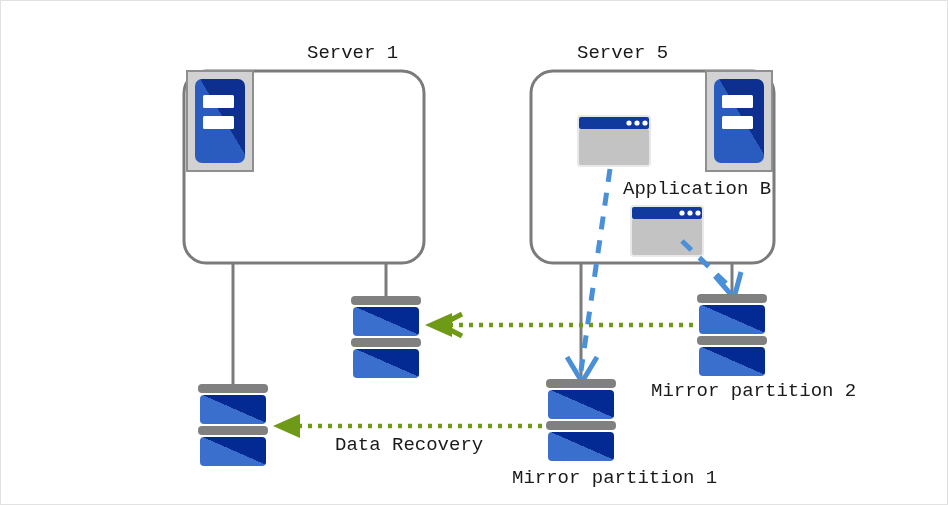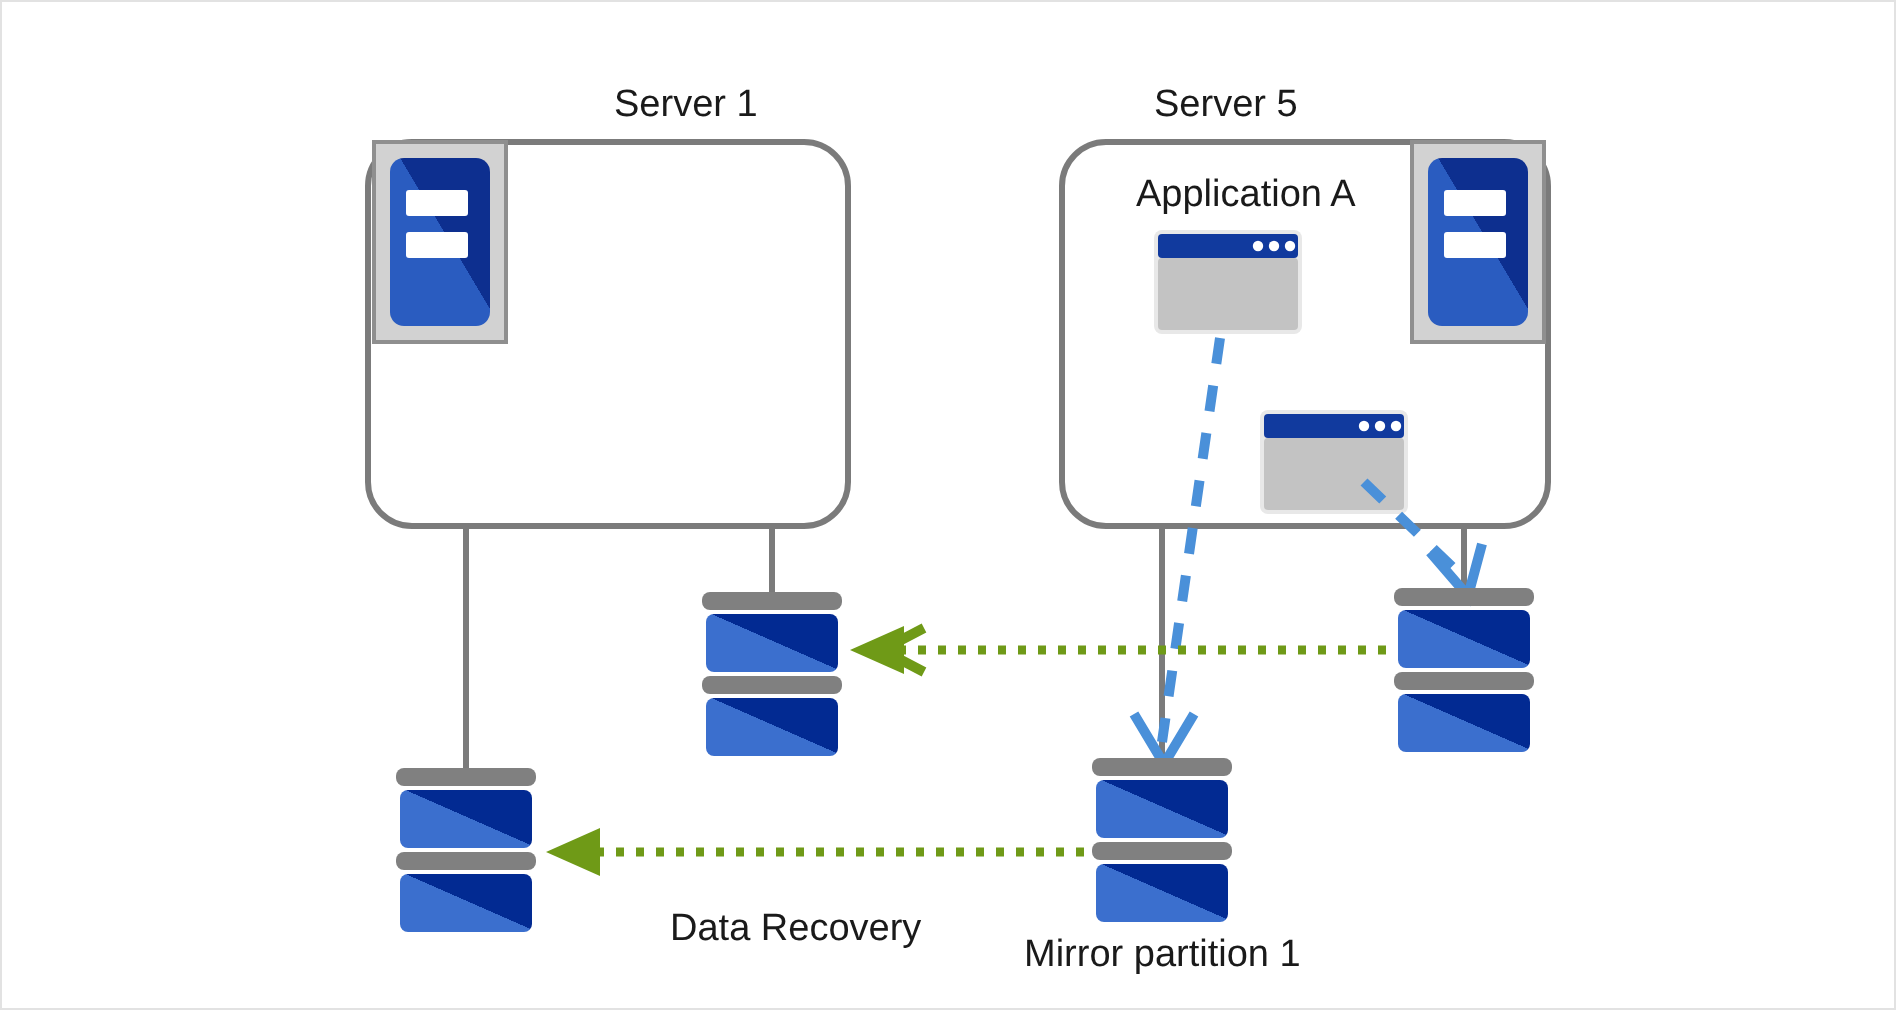--- a/index.html
+++ b/index.html
@@ -1,24 +1,24 @@
 <!DOCTYPE html>
 <html><head>
 <meta charset="utf-8">
 <style>
   html,body{margin:0;padding:0;background:#fff;}
   body{width:948px;height:505px;font-family:"Liberation Sans",sans-serif;}
   #stage{position:relative;width:948px;height:505px;background:#ffffff;
          border:1px solid #e2e2e2;box-sizing:border-box;overflow:hidden;}
   #svg-layer{position:absolute;left:0;top:0;width:948px;height:505px;}
-  .lbl{position:absolute;color:#1a1a1a;white-space:nowrap;font-family:Liberation Sans, sans-serif;}
+  .lbl{position:absolute;color:#1a1a1a;white-space:nowrap;font-family:Liberation Mono, monospace;}
   .lbl-server{font-size:19px;}
   .lbl-app{font-size:19px;}
   .lbl-disk{font-size:19px;}
-  .lbl-flow{font-size:19px;margin-top:20px;}
+  .lbl-flow{font-size:19px;}
 </style>
 </head>
 <body>
 
 <div id="stage">
 
   <svg id="svg-layer" viewBox="0 0 948 505">
     <defs>
 
       <linearGradient id="diskSplit" x1="0" y1="1" x2="1" y2="0">
@@ -117,21 +117,22 @@
     <g>
       <line x1="541" y1="425" x2="288" y2="425" stroke="#6f9a17" stroke-width="4.5" stroke-dasharray="4 6" stroke-linecap="butt"></line>
       <path d="M 272 425 L 299 413 L 299 437 Z" fill="#6f9a17"></path>
     </g>
   </svg>
 
   <div class="lbl lbl-server" style="left:306px;top:41px;">Server 1</div>
 
   <div class="lbl lbl-server" style="left:576px;top:41px;">Server 5</div>
 
-  <div class="lbl lbl-app" style="left:567px;top:86px;">Application A</div>
 
+  <div class="lbl lbl-app" style="left:622px;top:177px;">Application B</div>
 
   <div class="lbl lbl-disk" style="left:511px;top:466px;">Mirror partition 1</div>
 
+  <div class="lbl lbl-disk" style="left:650px;top:379px;">Mirror partition 2</div>
 
   <div class="lbl lbl-flow" style="left:334px;top:433px;">Data Recovery</div>
 
 </div>
 
 </body></html>

